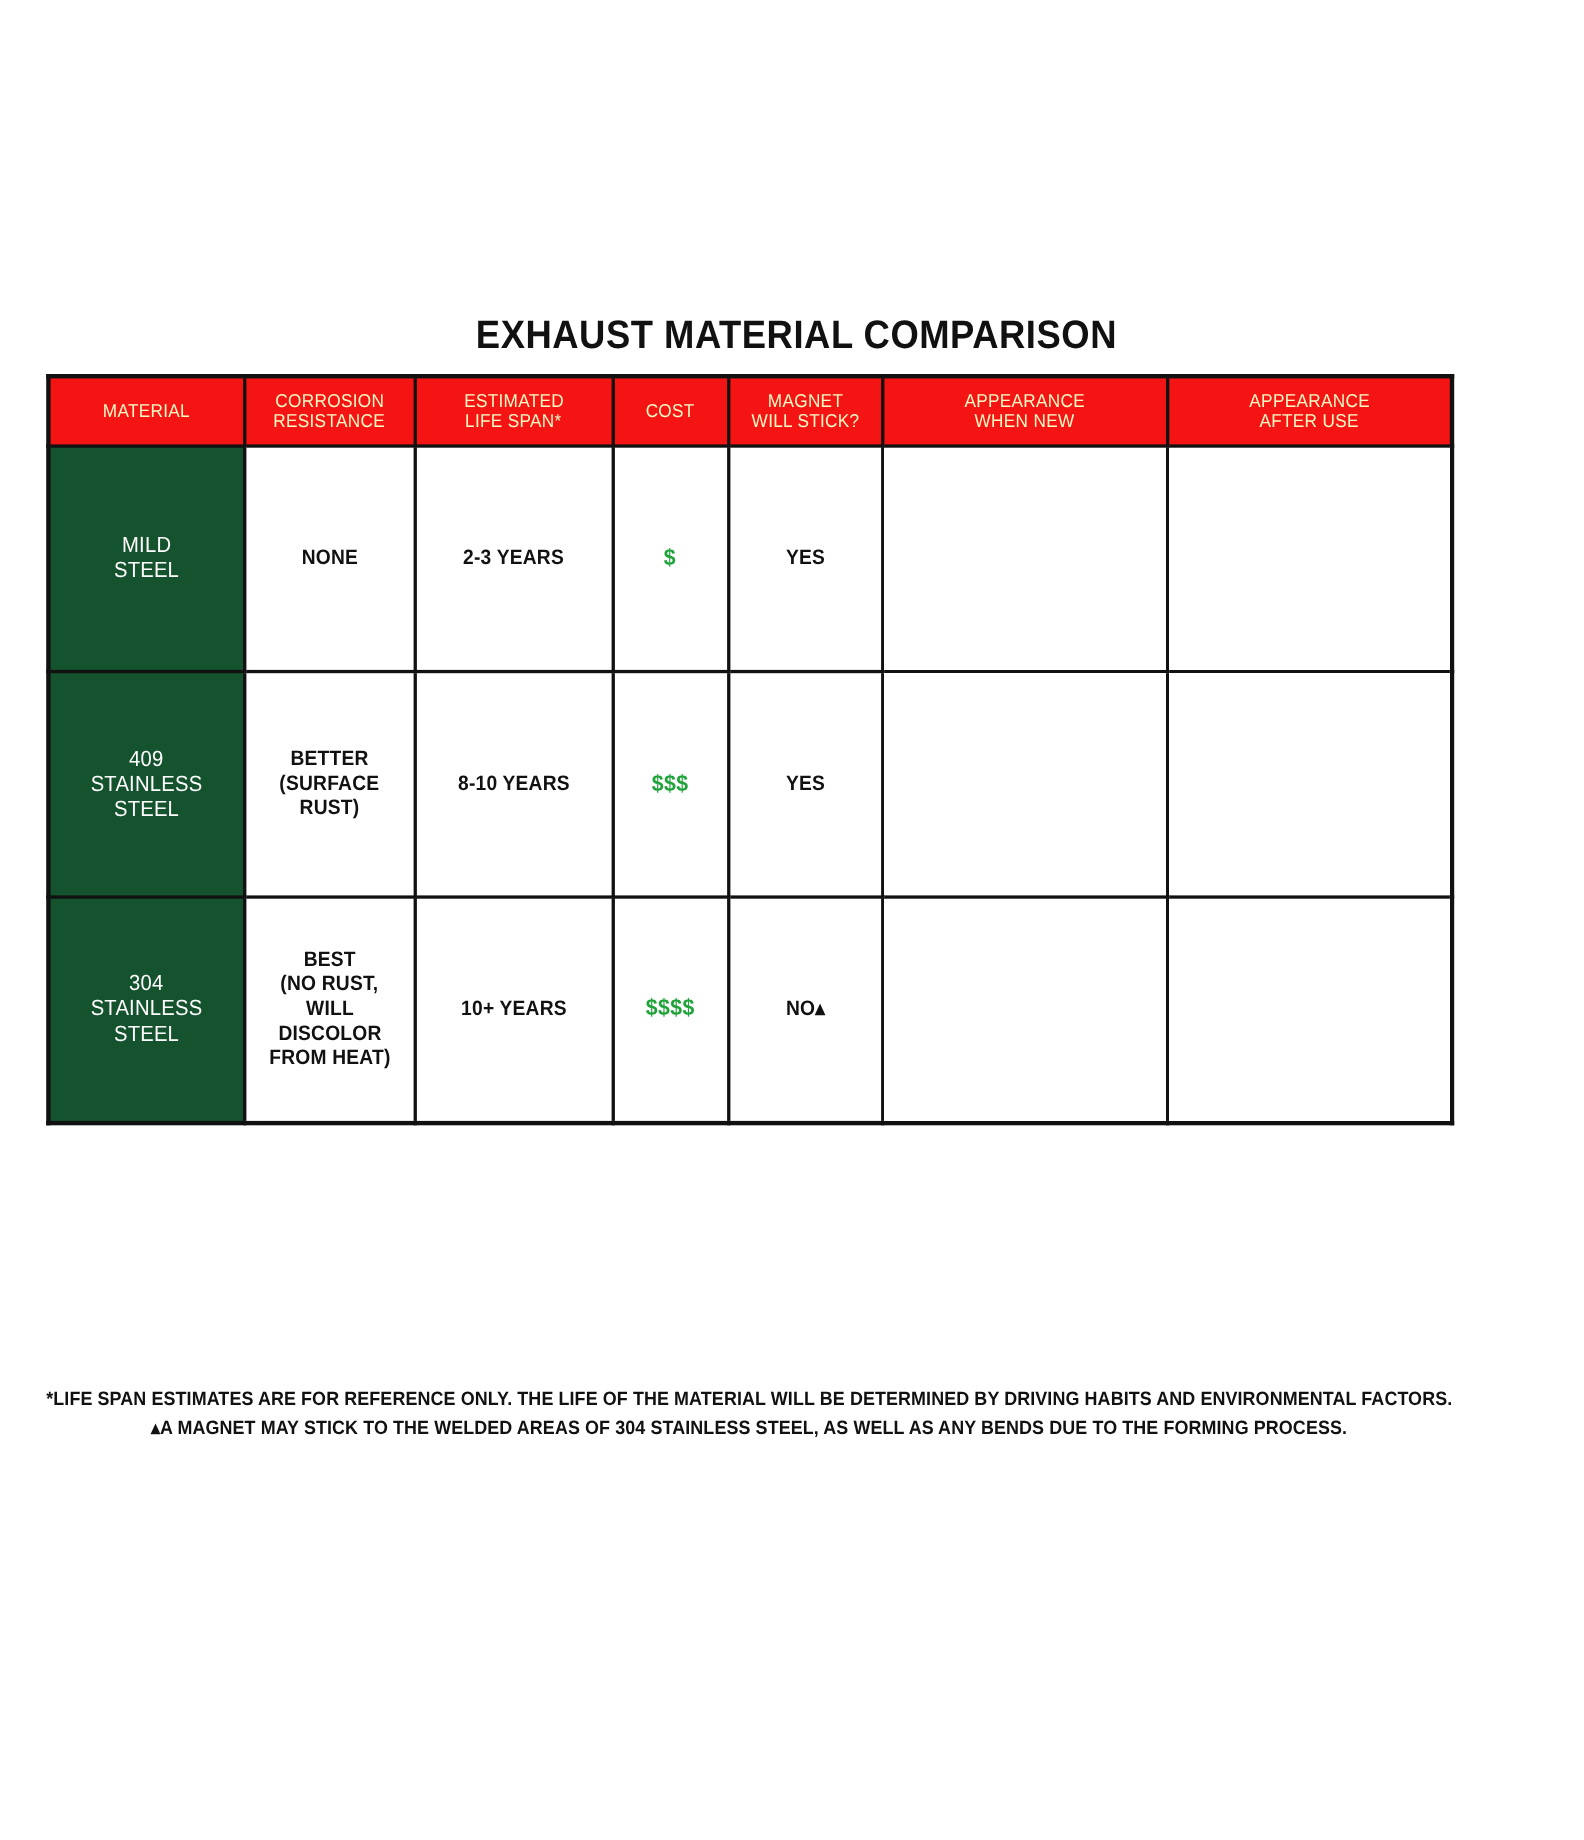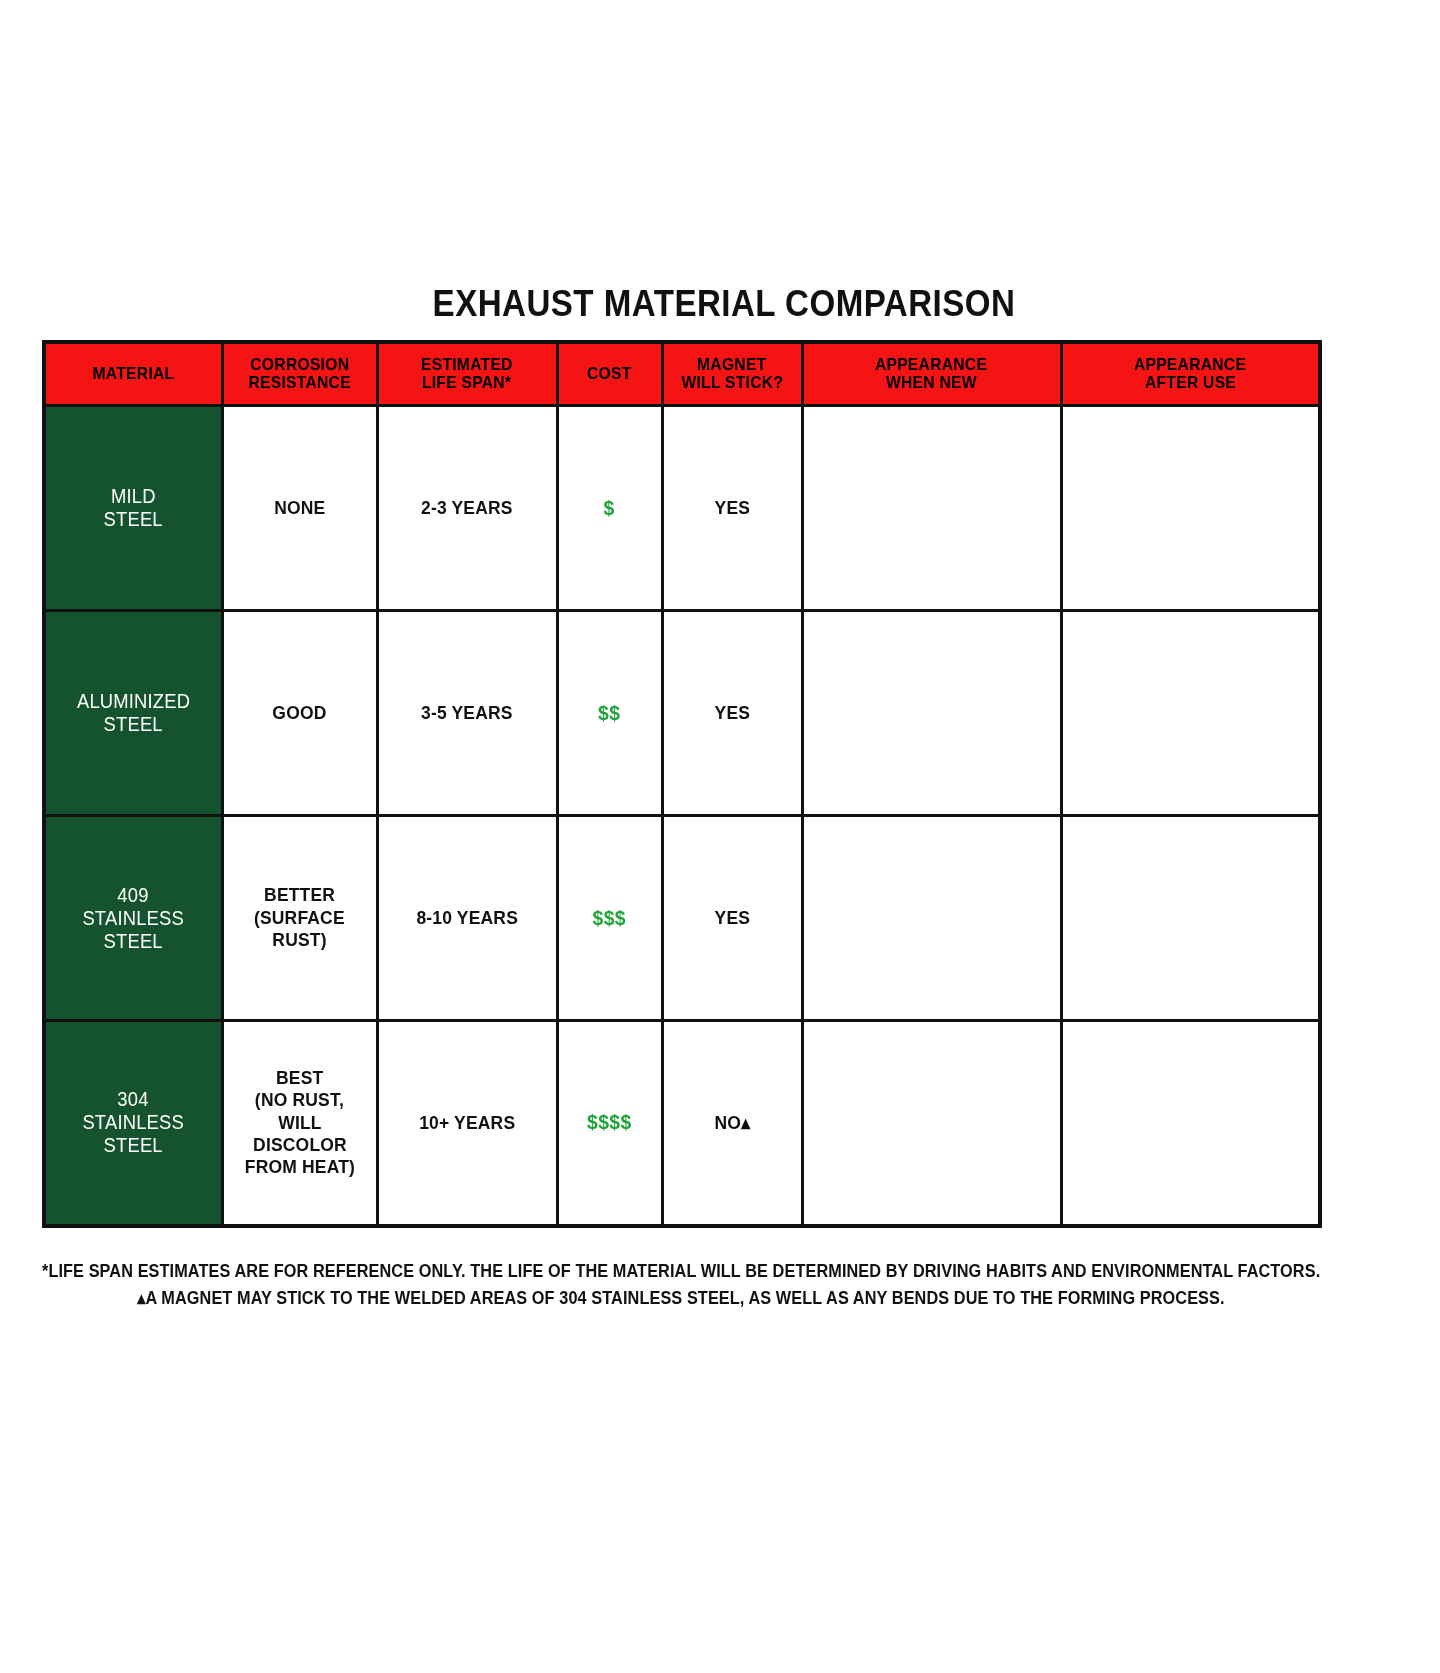--- a/index.html
+++ b/index.html
@@ -48,23 +48,23 @@
     border: 4px solid #111111;
   }
   table.cmp td, table.cmp th {
     border: 3px solid #111111;
     padding: 0;
     vertical-align: middle;
     text-align: center;
   }
   thead th {
     background: #f41414;
-    color: #000000;
+    color: #fef9c3;
     font-size: 17px;
-    font-weight: bold;
+    font-weight: normal;
     line-height: 1.08;
     height: 60px;
     letter-spacing: 0.3px;
     transform: none;
   }
   thead th span.hdr {
     display: inline-block;
     transform: scaleX(0.92);
   }
   td.material {
@@ -224,54 +224,20 @@
               
               
               
               
               
               
             </span>
           </td>
         </tr>
 
-        <tr style="height:205px">
-          <td class="material">
-            <span class="mat">ALUMINIZED</span><br>
-            <span class="mat">STEEL</span>
-          </td>
-          <td class="txt">
-            <span class="v">GOOD</span>
-          </td>
-          <td class="txt">
-            <span class="v">3-5 YEARS</span>
-          </td>
-          <td class="txt cost">
-            <span class="v">$$</span>
-          </td>
-          <td class="txt">
-            <span class="v">YES</span>
-          </td>
-          <td class="pic">
-            <span class="picbox">
-
-              <span class="pipe shiny" style="left:118px; top:40px; width:165px; height:46px; transform:rotate(-40deg); border-radius:8px;"></span>
-
-            </span>
-          </td>
-          <td class="pic">
-            <span class="picbox">
-              
-              
-              
-              
-              
-            </span>
-          </td>
-        </tr>
 
         <tr style="height:205px">
           <td class="material">
             <span class="mat">409</span><br>
             <span class="mat">STAINLESS</span><br>
             <span class="mat">STEEL</span>
           </td>
           <td class="txt">
             <span class="v">BETTER</span><br>
             <span class="v">(SURFACE</span><br>

